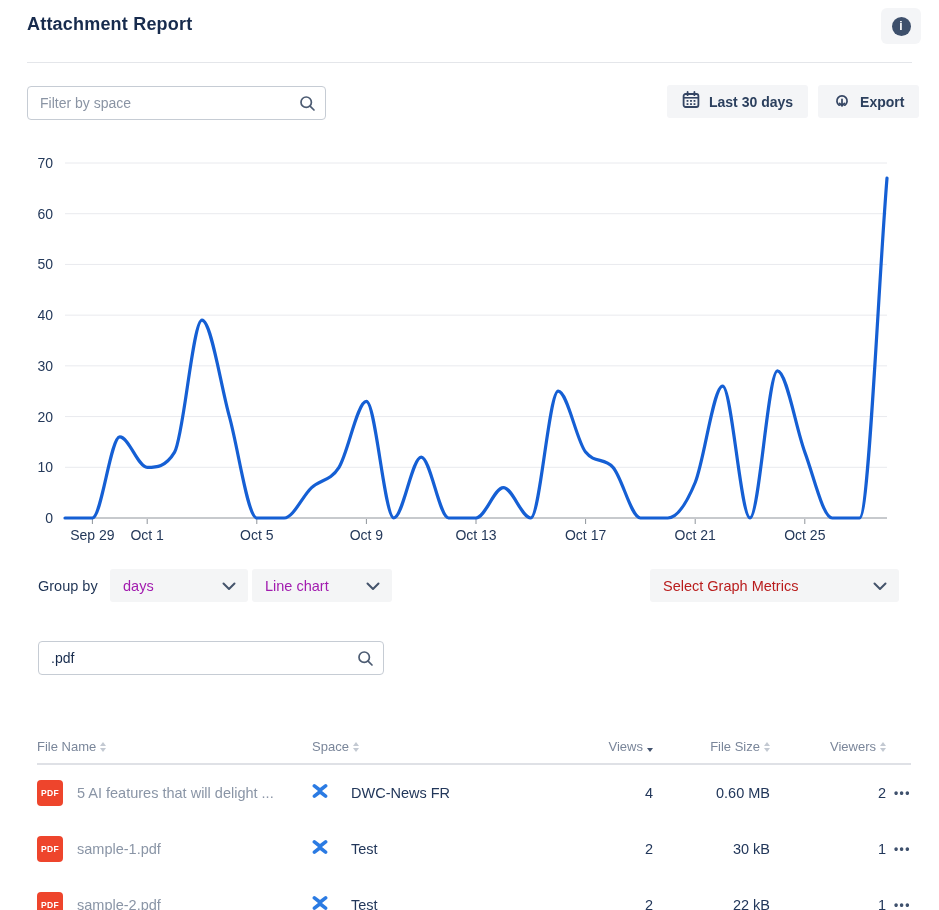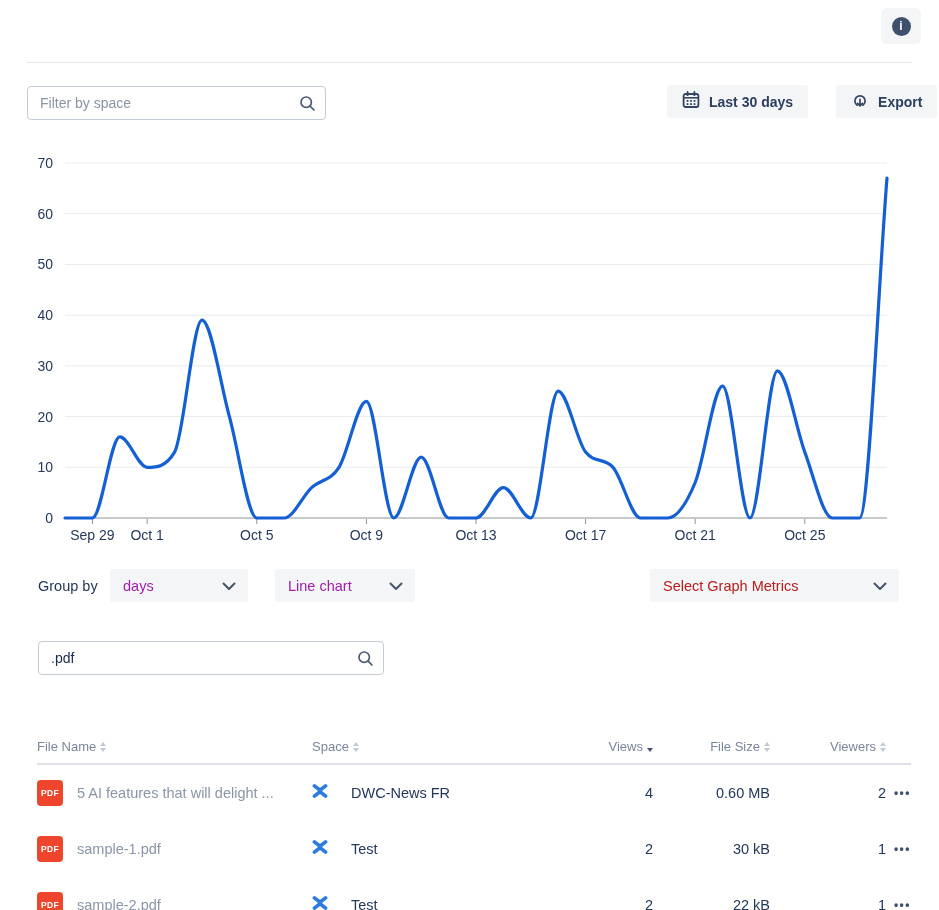--- a/index.html
+++ b/index.html
@@ -17,36 +17,36 @@
   
   .input-box{position:absolute;height:34px;border:1px solid #c6ccd4;border-radius:4px;background:#fff;
              display:flex;align-items:center;box-sizing:border-box;}
   .filter-box{left:27px;top:86px;width:299px;}
   .search2-box{left:38px;top:641px;width:346px;}
   .input-box input{border:none;outline:none;flex:1;height:100%;padding:0 4px 0 12px;font-size:14px;
                    font-family:"Liberation Sans",sans-serif;color:#172b4d;background:transparent;}
   .input-box input::placeholder{color:#8a94a4;}
   .input-box .icon-wrap{width:36px;display:flex;align-items:center;justify-content:center;}
 
-  .actions{position:absolute;left:667px;top:85px;display:flex;gap:28px;}
+  .actions{position:absolute;left:667px;top:85px;display:flex;gap:10px;}
   .btn{height:33px;background:#f4f5f7;border:none;border-radius:3px;display:inline-flex;align-items:center;
        gap:9px;padding:0 15px;font-size:14px;font-weight:600;color:#2c405e;cursor:pointer;
        font-family:"Liberation Sans",sans-serif;}
 
   
   #chart{position:absolute;left:0;top:145px;width:939px;height:410px;}
   #chart text{font-family:"Liberation Sans",sans-serif;font-size:14px;fill:#24395a;}
 
   
   .groupby-label{position:absolute;left:38px;top:578px;font-size:14.5px;color:#1e3354;}
   .dd{position:absolute;top:569px;height:33px;background:#f4f5f6;border-radius:3px;box-sizing:border-box;
       display:flex;align-items:center;justify-content:space-between;padding:0 12px 0 13px;font-size:14.5px;
       color:#a21caf;cursor:pointer;}
   .dd.dd1{left:110px;width:138px;}
-  .dd.dd2{left:275px;width:140px;}
+  .dd.dd2{left:252px;width:140px;}
   .dd.dd3{left:650px;width:249px;color:#b91c1c;}
 
   
   .table{position:absolute;left:37px;top:703px;width:874px;}
   .thead,.trow{display:grid;grid-template-columns:275px 248px 93px 117px 116px 25px;align-items:center;}
   .thead{padding-bottom:9px;border-bottom:2px solid #dfe1e6;color:#7a869a;font-size:13px;margin-top:36px;}
   .th{display:flex;align-items:center;gap:4px;}
   .th.num{justify-content:flex-end;}
   .sort{display:inline-flex;flex-direction:column;gap:2px;}
   .tri{width:0;height:0;border-left:3.5px solid transparent;border-right:3.5px solid transparent;}
@@ -62,20 +62,21 @@
   .cell-space{display:flex;align-items:center;gap:23px;}
   .space-name{font-size:14.5px;color:#22375a;}
   .cell-num{font-size:14.5px;color:#22375a;text-align:right;}
   .cell-menu{text-align:right;color:#3f516d;font-weight:700;font-size:12px;letter-spacing:1.5px;cursor:pointer;}
 </style>
 </head>
 <body>
 
 <div class="page">
 
+  <div class="page-title">Attachment Report</div>
 
   <div class="info-btn">
     <span class="info-circle">i</span>
   </div>
 
   <div class="divider"></div>
 
   <div class="input-box filter-box">
     <input type="text" placeholder="Filter by space" style="">
     <span class="icon-wrap">

